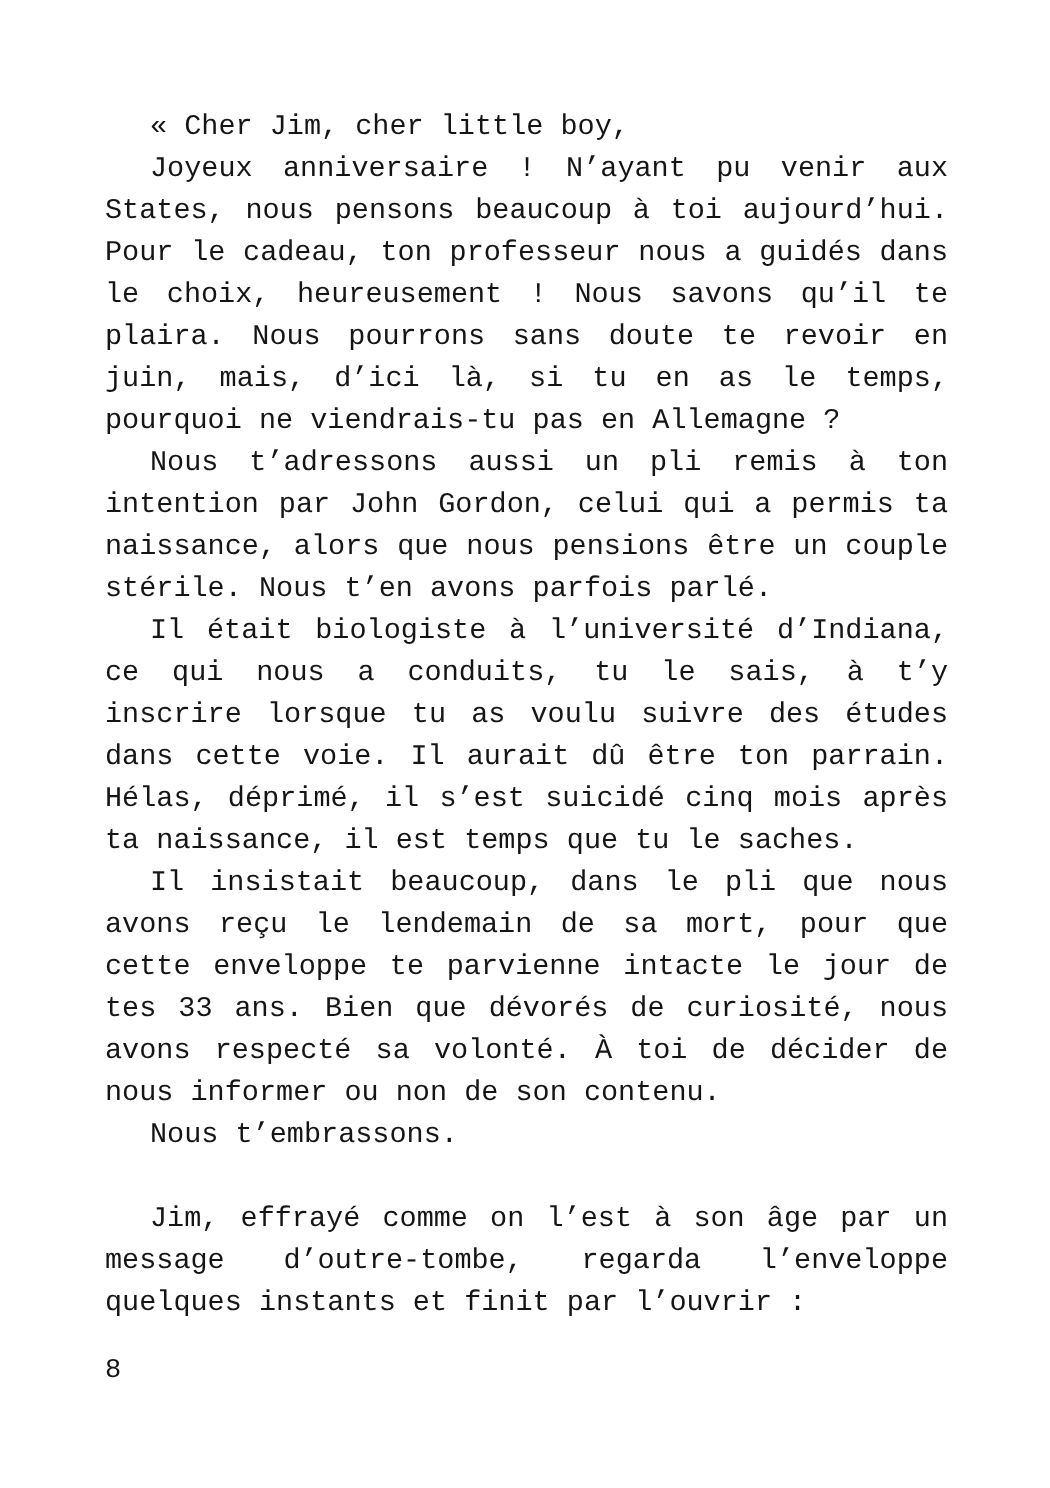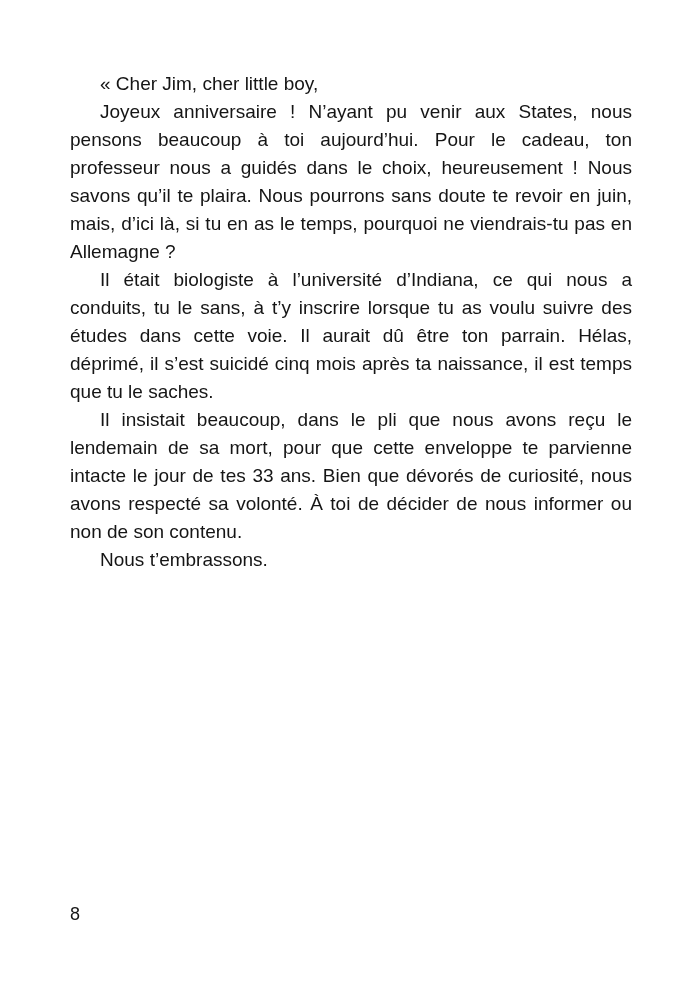--- a/index.html
+++ b/index.html
@@ -7,21 +7,21 @@
     padding: 0;
     background: #f4f4f2;
   }
   .page {
     position: relative;
     width: 700px;
     height: 992px;
     margin: 0 auto;
     background: #ffffff;
     box-shadow: 0 0 4px rgba(0,0,0,0.15);
-    font-family: Liberation Sans, sans-serif;
+    font-family: Liberation Mono, monospace;
     color: #151515;
     overflow: hidden;
   }
   .text-block {
     position: absolute;
     left: 70px;
     top: 70px;
     width: 562px;
     font-size: 19px;
     line-height: 28px;
@@ -47,18 +47,20 @@
     line-height: 22px;
   }
 </style>
 </head>
 <body>
 
 <div class="page">
   <div class="text-block">
     <p>«&nbsp;Cher Jim, cher little boy,</p>
     <p>Joyeux anniversaire&nbsp;! N’ayant pu venir aux States, nous pensons beaucoup à toi aujourd’hui. Pour le cadeau, ton professeur nous a guidés dans le choix, heureusement&nbsp;! Nous savons qu’il te plaira. Nous pourrons sans doute te revoir en juin, mais, d’ici là, si tu en as le temps, pourquoi ne viendrais-tu pas en Allemagne&nbsp;?</p>
-    <p>Il était biologiste à l’université d’Indiana, ce qui nous a conduits, tu le sans, à t’y inscrire lorsque tu as voulu suivre des études dans cette voie. Il aurait dû être ton parrain. Hélas, déprimé, il s’est suicidé cinq mois après ta naissance, il est temps que tu le saches.</p>
+    <p>Nous t’adressons aussi un pli remis à ton intention par John Gordon, celui qui a permis ta naissance, alors que nous pensions être un couple stérile. Nous t’en avons parfois parlé.</p>
+    <p>Il était biologiste à l’université d’Indiana, ce qui nous a conduits, tu le sais, à t’y inscrire lorsque tu as voulu suivre des études dans cette voie. Il aurait dû être ton parrain. Hélas, déprimé, il s’est suicidé cinq mois après ta naissance, il est temps que tu le saches.</p>
     <p>Il insistait beaucoup, dans le pli que nous avons reçu le lendemain de sa mort, pour que cette enveloppe te parvienne intacte le jour de tes 33 ans. Bien que dévorés de curiosité, nous avons respecté sa volonté. À toi de décider de nous informer ou non de son contenu.</p>
     <p>Nous t’embrassons.</p>
+    <p class="gap-before">Jim, effrayé comme on l’est à son âge par un message d’outre-tombe, regarda l’enveloppe quelques instants et finit par l’ouvrir&nbsp;:</p>
   </div>
   <div class="page-number">8</div>
 </div>
 
 </body></html>

